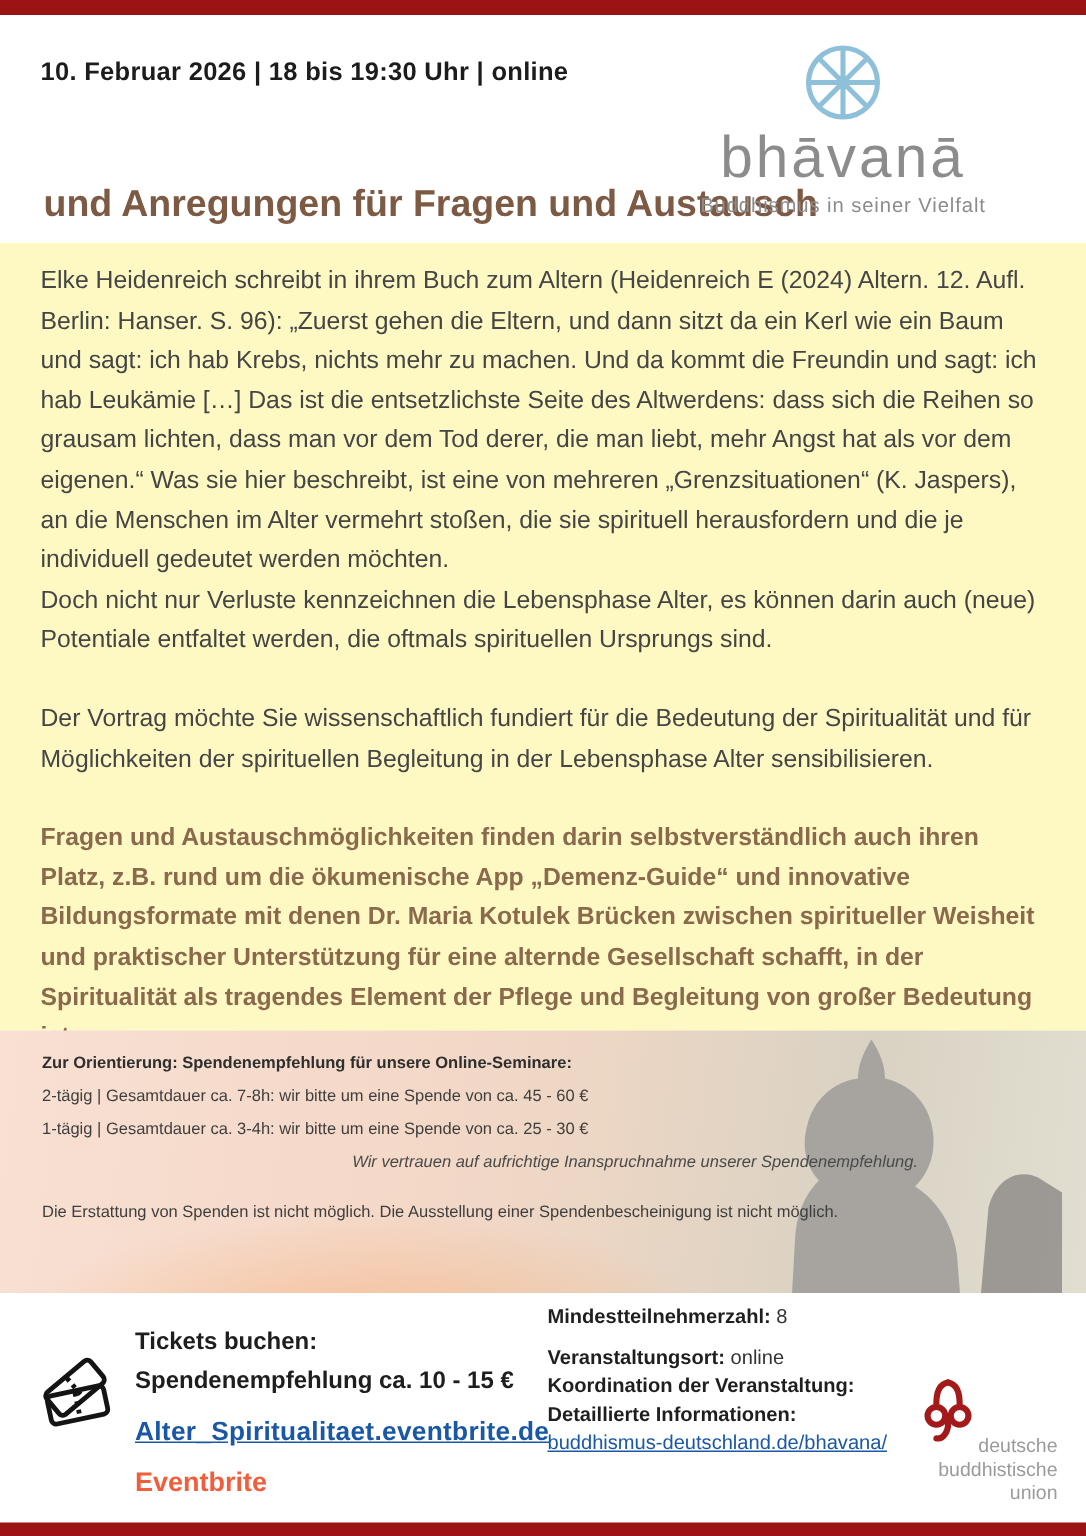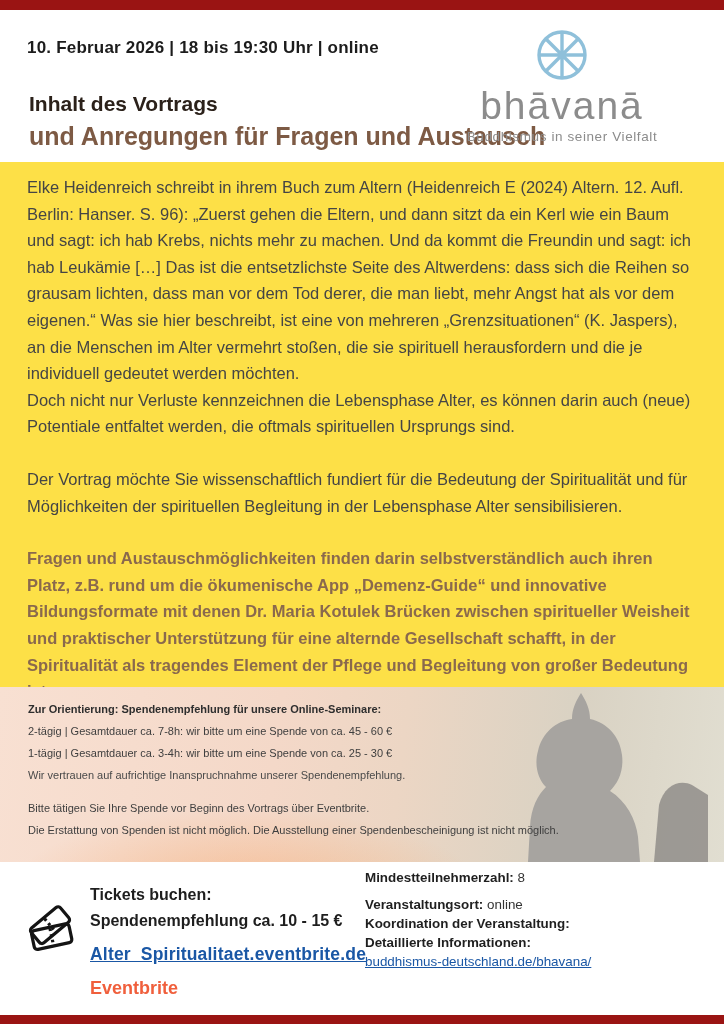--- a/index.html
+++ b/index.html
@@ -13,35 +13,35 @@
   
   .header{top:10px;left:0;width:724px;height:152px;background:#fff;border-radius:20px;}
   .date-line{left:27px;top:28px;font-size:17px;font-weight:bold;color:#1c1c1c;letter-spacing:.2px;}
   .title1{left:29px;top:82px;font-size:21px;font-weight:bold;color:#2b211a;}
   .title2{left:29px;top:112px;font-size:25px;font-weight:bold;color:#7d5a44;}
   .logo{left:462px;top:18px;width:200px;text-align:center;}
   .logo-wheel{display:block;margin:0 auto;}
   .logo-name{font-size:39px;color:#8c8c8c;letter-spacing:2px;line-height:40px;margin-top:4px;}
   .logo-tag{font-size:13.5px;color:#8c8c8c;letter-spacing:.6px;margin-top:3px;}
   
-  .yellow{top:162px;left:0;width:724px;height:525px;background:#fde047;box-sizing:border-box;
+  .yellow{top:162px;left:0;width:724px;height:525px;background:#fef9c3;box-sizing:border-box;
           padding:12px 27px 0 27px;font-size:16.5px;line-height:26.6px;color:#454545;}
   .yellow p{margin:0;}
   .gap{height:26px;}
   .p-bold{font-weight:bold;color:#8a694d;}
   
   .pink{top:687px;left:0;width:724px;height:175px;overflow:hidden;
         background:linear-gradient(97deg,#f8e0d2 0%,#f4d8c8 38%,#ecd6c4 55%,#d9d2c3 78%,#e1ded1 100%);}
   .pink-glow{left:0;top:0;width:724px;height:175px;
         background:radial-gradient(ellipse 340px 120px at 34% 118%,rgba(246,168,108,.55),rgba(246,168,108,0) 70%);}
   .buddha{left:468px;top:0;}
   .pink-text{left:0;top:0;width:640px;box-sizing:border-box;padding:11px 28px 0 28px;
              font-size:11px;line-height:22px;color:#3e3e3e;}
   .pink-text .h{font-weight:bold;color:#2e2e2e;}
-  .pink-text .it{color:#4a4a4a;}
+  .pink-text .it{font-style:italic;color:#4a4a4a;text-align:right;}
   .pink-notes{margin-top:11px;}
   
   .footer{top:862px;left:0;width:724px;height:153px;background:#fff;}
   .ticket-icon{left:18px;top:28px;}
   .tickets-block{left:90px;top:20px;width:280px;}
   .tk-h{font-size:16px;font-weight:bold;color:#1e1e1e;line-height:26px;}
   .tk-link{display:inline-block;margin-top:10px;font-size:17.5px;font-weight:bold;color:#1a57a5;
            text-decoration:underline;letter-spacing:.2px;}
   .tk-brand{margin-top:13px;font-size:18px;font-weight:bold;color:#f05f3c;}
   .info-block{left:365px;top:6px;width:310px;font-size:13.4px;line-height:19px;color:#333;}
@@ -51,21 +51,20 @@
   .dbu{left:603px;top:56px;width:102px;}
   .dbu-text{text-align:right;color:#9b9b9b;font-size:13px;line-height:15.5px;margin-top:-12px;}
 </style>
 </head>
 <body>
 
 <div class="abs bar bar-top"></div>
 
 <div class="abs header">
   <div class="abs date-line">10. Februar 2026 | 18 bis 19:30 Uhr | online</div>
-  <div class="abs title1">Inhalt des Vortrags</div>
   <div class="abs title2">und Anregungen für Fragen und Austausch</div>
   <div class="abs logo">
     <svg class="logo-wheel" width="54" height="54" viewBox="0 0 54 54">
       <g stroke="#8fc0da" stroke-width="3.4" fill="none">
         <circle cx="27" cy="27" r="23"></circle>
         <line x1="27" y1="4" x2="27" y2="50"></line>
         <line x1="4" y1="27" x2="50" y2="27"></line>
         <line x1="10.7" y1="10.7" x2="43.3" y2="43.3"></line>
         <line x1="43.3" y1="10.7" x2="10.7" y2="43.3"></line>
       </g>
@@ -90,21 +89,20 @@
   <svg class="abs buddha" width="250" height="175" viewBox="0 0 250 175">
     <path fill="#a7a4a0" d="M60,175 L62,140 C63,120 70,108 78,100 C70,92 66,78 70,64 C74,46 88,34 104,32 C104,22 108,14 113,6 C118,14 122,22 122,32 C140,36 152,50 154,68 C156,84 150,96 142,104 C158,114 168,132 170,150 L172,175 Z"></path>
     <path fill="#908d89" opacity="0.85" d="M186,175 L191,118 C196,98 212,92 224,98 L240,108 L240,175 Z"></path>
   </svg>
   <div class="abs pink-text">
     <div class="h">Zur Orientierung: Spendenempfehlung für unsere Online-Seminare:</div>
     <div>2-tägig | Gesamtdauer ca. 7-8h: wir bitte um eine Spende von ca. 45 - 60 €</div>
     <div>1-tägig | Gesamtdauer ca. 3-4h: wir bitte um eine Spende von ca. 25 - 30 €</div>
     <div class="it">Wir vertrauen auf aufrichtige Inanspruchnahme unserer Spendenempfehlung.</div>
     <div class="pink-notes">
-      <div>Bitte tätigen Sie Ihre Spende vor Beginn des Vortrags über Eventbrite.</div>
       <div>Die Erstattung von Spenden ist nicht möglich. Die Ausstellung einer Spendenbescheinigung ist nicht möglich.</div>
 
     </div>
   </div>
 </div>
 
 <div class="abs footer">
   <svg class="abs ticket-icon" width="64" height="78" viewBox="0 0 100 122">
     <g fill="none" stroke="#141414" stroke-width="5" stroke-linejoin="round">
       <g transform="rotate(-40 50 55)">
@@ -124,15 +122,31 @@
     <div class="tk-brand">Eventbrite</div>
   </div>
   <div class="abs info-block">
     <div><span class="b">Mindestteilnehmerzahl:</span><span> 8</span></div>
     <div class="info-gap"></div>
     <div><span class="b">Veranstaltungsort:</span><span> online</span></div>
     <div class="b">Koordination der Veranstaltung:</div>
     <div class="b">Detaillierte Informationen:</div>
     <a class="ln" href="#">buddhismus-deutschland.de/bhavana/</a>
   </div>
+  <div class="abs dbu">
+    <svg width="46" height="50" viewBox="0 0 100 110" style="display:block;margin-left:6px;">
+      <g fill="none" stroke="#a41a1a" stroke-width="9" stroke-linecap="round">
+        <circle cx="33" cy="57" r="13"></circle>
+        <circle cx="67" cy="57" r="13"></circle>
+        <path d="M33,44 C32,22 38,10 50,8"></path>
+        <path d="M67,44 C68,22 62,10 50,8"></path>
+        <path d="M50,62 C52,78 44,92 33,90"></path>
+      </g>
+    </svg>
+    <div class="dbu-text">
+      <div>deutsche</div>
+      <div>buddhistische</div>
+      <div>union</div>
+    </div>
+  </div>
 </div>
 
 <div class="abs bar bar-bottom"></div>
 
 </body></html>

